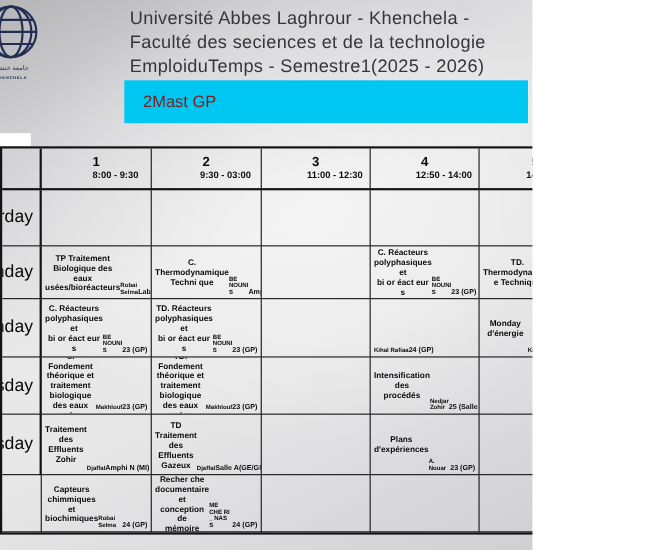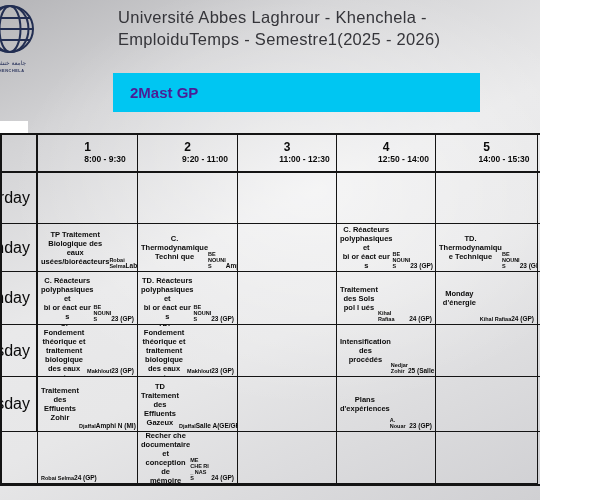--- a/index.html
+++ b/index.html
@@ -1,28 +1,28 @@
 <!DOCTYPE html>
 <html><head>
 <meta charset="utf-8">
 <style>
   html,body{margin:0;padding:0;}
   #screen{
-    position:relative; width:540px; height:500px; overflow:hidden;
+    position:relative; width:484px; height:500px; overflow:hidden;
     font-family:"Liberation Sans", sans-serif;
     background:
       radial-gradient(90% 70% at 58% 38%, rgba(255,255,255,0.55), rgba(255,255,255,0) 62%),
       linear-gradient(155deg,#b5b5b8 0%,#d3d3d5 20%,#e9e9ea 45%,#e7e7e8 62%,#d0d0d3 100%);
   }
   
   .page-title{position:absolute; left:118px; top:7px; color:#35353a;
     font-size:16.5px; line-height:21.5px; letter-spacing:0.3px;}
   .banner{position:absolute; left:113px; top:73px; width:367px; height:39px;
     display:flex; align-items:center; padding-left:17px; box-sizing:border-box;}
-  .banner span{font-weight:bold; font-size:15px; color:#4c1d95;}
+  .banner span{font-weight:normal; font-size:15px; color:#7f1d1d;}
   .notch{position:absolute; left:0; top:121px; width:28px; height:12px; background:#ffffff;}
   
   .logo-left{position:absolute; left:-16px; top:2px; width:70px;}
   .logo-left svg{display:block;}
   .logo-cap{width:64px; text-align:center; color:#26305a; margin-left:-6px;}
   .cap-ar{font-size:6px; line-height:7px; margin-top:4px;}
   .cap-la{font-size:3.8px; letter-spacing:0.6px; font-weight:bold; margin-top:2px;}
   .logo-right{position:absolute; left:575px; top:17px; width:60px;}
   .lr-box{width:34px; height:46px; background:#1e2b5e; padding:4px; box-sizing:content-box;}
   .lr-inner{width:100%; height:100%; background:#f4f2ec; border-right:5px solid #dfa63f; border-bottom:5px solid #dfa63f; box-sizing:border-box;}
@@ -78,38 +78,39 @@
       <div class="lr-inner"></div>
     </div>
     <div class="lr-cap">
       <div class="cap-ar">جامعة خنشلة</div>
       <div class="cap-la">ABBES LA</div>
     </div>
   </div>
 
   <div class="page-title">
     <div>Université Abbes Laghrour - Khenchela -</div>
+    <div>Faculté des seciences et de la technologie</div>
     <div>EmploiduTemps - Semestre1(2025 - 2026)</div>
   </div>
 
   <div class="banner" id="banner" style="background: rgb(0, 198, 242);">
     <span>2Mast GP</span>
   </div>
 
   <div class="notch"></div>
 
   <div id="grid">
       <div class="cell hdr daycol"></div>
       <div class="cell hdr slot-hdr">
         <div class="slot-num">1</div>
         <div class="slot-time">8:00 - 9:30</div>
       </div>
       <div class="cell hdr slot-hdr">
         <div class="slot-num">2</div>
-        <div class="slot-time">9:20 - 11:00</div>
+        <div class="slot-time">9:30 - 03:00</div>
       </div>
       <div class="cell hdr slot-hdr">
         <div class="slot-num">3</div>
         <div class="slot-time">11:00 - 12:30</div>
       </div>
       <div class="cell hdr slot-hdr">
         <div class="slot-num">4</div>
         <div class="slot-time">12:50 - 14:00</div>
       </div>
       <div class="cell hdr slot-hdr">
@@ -184,22 +185,20 @@
         <div class="course-title">TD. Réacteurs
 polyphasiques et
 bi or éact eur s</div>
         <div class="course-meta">
           <div class="teacher">BE NOUNI S</div>
           <div class="room">23 (GP)</div>
         </div>
       </div>
       <div class="cell"></div>
       <div class="cell course">
-        <div class="course-title">Traitement des Sols
-pol l ués</div>
         <div class="course-meta">
           <div class="teacher">Kihal Rafiaa</div>
           <div class="room">24 (GP)</div>
         </div>
       </div>
       <div class="cell course">
         <div class="course-title">Monday d'énergie</div>
         <div class="course-meta">
           <div class="teacher">Kihal Rafiaa</div>
           <div class="room">24 (GP)</div>
@@ -266,20 +265,22 @@
           <div class="teacher">A. Nouar</div>
           <div class="room">23 (GP)</div>
         </div>
       </div>
       <div class="cell"></div>
       <div class="cell daycol day-cell">
         <div class="">Thursday</div>
       </div>
       <div class="cell"></div>
       <div class="cell course">
+        <div class="course-title">Capteurs chimmiques
+et biochimiques</div>
         <div class="course-meta">
           <div class="teacher">Robai Selma</div>
           <div class="room">24 (GP)</div>
         </div>
       </div>
       <div class="cell course">
         <div class="course-title">Recher che
 documentaire et
 conception de
 mémoire</div>

